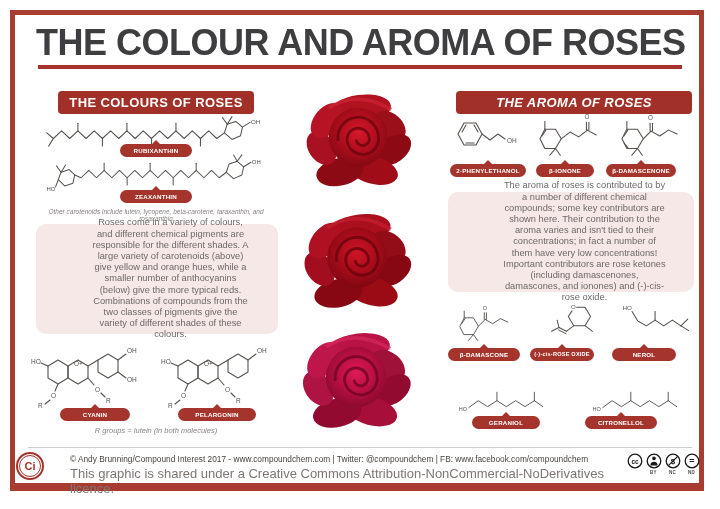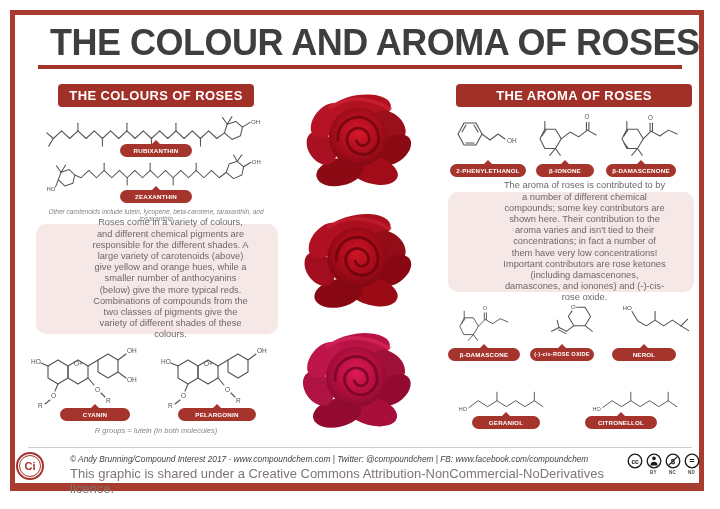--- a/index.html
+++ b/index.html
@@ -4,26 +4,26 @@
 <style>
   * { margin:0; padding:0; box-sizing:border-box; }
   body { background:#ffffff; font-family:"Liberation Sans", sans-serif; }
   .page { position:relative; width:720px; height:509px; background:#ffffff; overflow:hidden; }
   .abs { position:absolute; }
 
   .frame { left:10px; top:10px; width:694px; height:481px;
            border:5px solid #a93c31; border-bottom-width:8px; }
 
   .title { left:36px; top:22px; width:648px; text-align:center;
-           font-size:36px; font-weight:bold; letter-spacing:-0.5px; color:#3e3e40; white-space:nowrap;margin-left:14px; }
+           font-size:36px; font-weight:bold; letter-spacing:-0.5px; color:#3e3e40; white-space:nowrap; }
   .title-rule { left:38px; top:65px; width:644px; height:4px; background:#a5342c; }
 
   .sec-header { height:23px; background:#a03028; border-radius:4px; color:#ffffff;
                 font-weight:bold; font-size:13px; letter-spacing:0.4px;
-                display:flex; align-items:center; justify-content:center; }
+                display:flex; align-items:center; justify-content:center;margin-top:7px; }
 
   .badge { background:#a5342c; color:#ffffff; font-weight:bold; font-size:6.2px;
            letter-spacing:0.2px; text-align:center; border-radius:6.5px;
            height:13px; line-height:13px; }
   .badge::before { content:""; position:absolute; top:-4px; left:50%; margin-left:-4px;
                    border-left:4px solid transparent; border-right:4px solid transparent;
                    border-bottom:4px solid #a5342c; }
 
   .pinkbox { background:#f6e8e7; border-radius:10px; color:#6e6868;
              font-size:9.3px; line-height:11.2px; text-align:center;
@@ -39,21 +39,21 @@
 
   .rose svg { width:100%; height:100%; }
   .rose2 { filter:brightness(0.93) saturate(1.05); }
   .rose3 { filter:hue-rotate(-14deg) brightness(1.1) saturate(0.92); }
 
   .footer-rule { left:28px; top:447px; width:664px; height:1px; background:#d2cccc; }
   .ci-logo { left:16px; top:452px; width:28px; height:28px; border:2px solid #a5342c;
              border-radius:50%; display:flex; align-items:center; justify-content:center;
              color:#a5342c; font-weight:bold; font-size:11px; }
   .ci-logo::after { content:""; position:absolute; inset:1px; border:1px solid #a5342c; border-radius:50%; }
-  .credit1 { left:70px; top:454px; width:548px; font-size:8.3px; color:#474340;font-style:italic; }
+  .credit1 { left:70px; top:454px; width:548px; font-size:8.3px; color:#474340; }
   .credit2 { left:70px; top:466px; width:548px; font-size:13px; color:#7d7673; }
 
   .cc-row { left:626px; top:453px; display:flex; gap:2px; }
   .cc-item { width:17px; text-align:center; }
   .cc-item svg { width:16px; height:16px; display:block; margin:0 auto; }
   .cc-label { font-size:4.5px; color:#4a4a4a; font-weight:bold; letter-spacing:0.3px; margin-top:0.5px; }
 </style>
 </head>
 <body>
 
@@ -194,21 +194,21 @@
     <svg viewBox="0 0 120 110">
         <use href="#roseSym"></use>
       </svg>
   </div>
   <div class="abs rose rose3" style="left:294px; top:326px; width:128px; height:104px;">
     <svg viewBox="0 0 120 110">
         <use href="#roseSym"></use>
       </svg>
   </div>
 
-  <div class="abs sec-header" style="left:456px; top:84px; width:236px;">THE AROMA OF ROSES</div>
+  <div class="abs sec-header" style="left:456px; top:84px; width:236px;font-style:italic;">THE AROMA OF ROSES</div>
 
   <div class="abs struct" style="left:448px; top:112px; width:78px; height:50px;">
     <svg viewBox="0 0 78 50">
       <polygon points="10,22 16,11 28,11 34,22 28,33 16,33"></polygon>
       <line x1="14" y1="20" x2="18" y2="13"></line>
         <line x1="26" y1="13" x2="30" y2="20"></line>
         <line x1="18" y1="31" x2="26" y2="31"></line>
       <polyline points="34,22 42,28 50,22 57,27"></polyline>
       <text x="59" y="31">OH</text>
     </svg>

